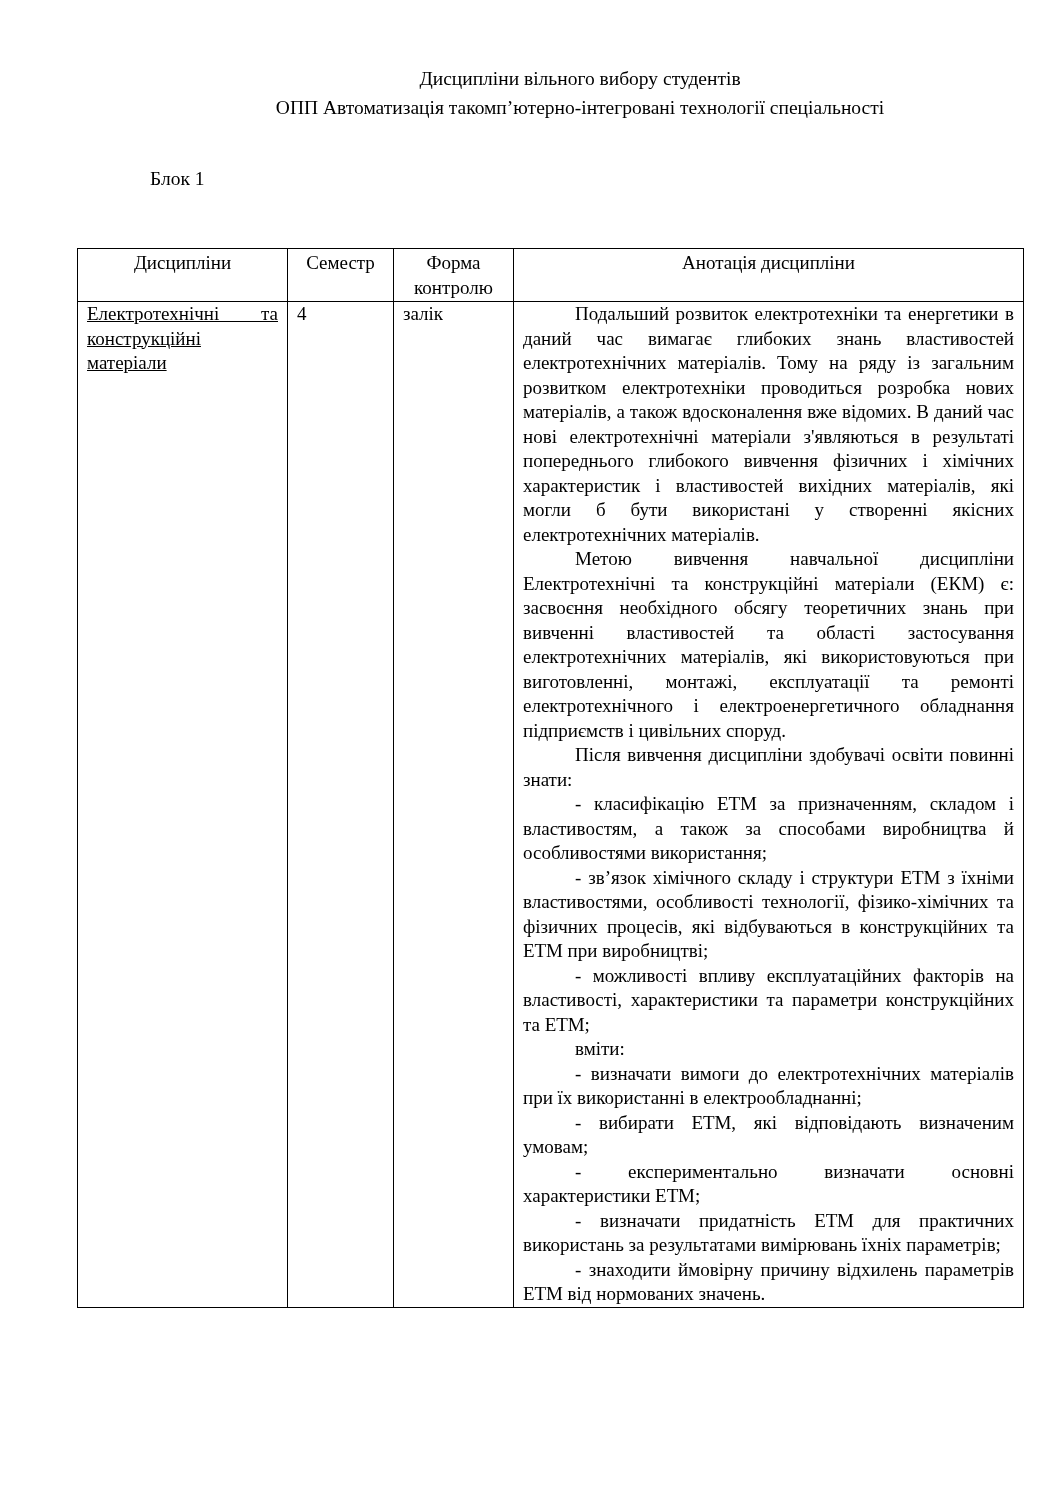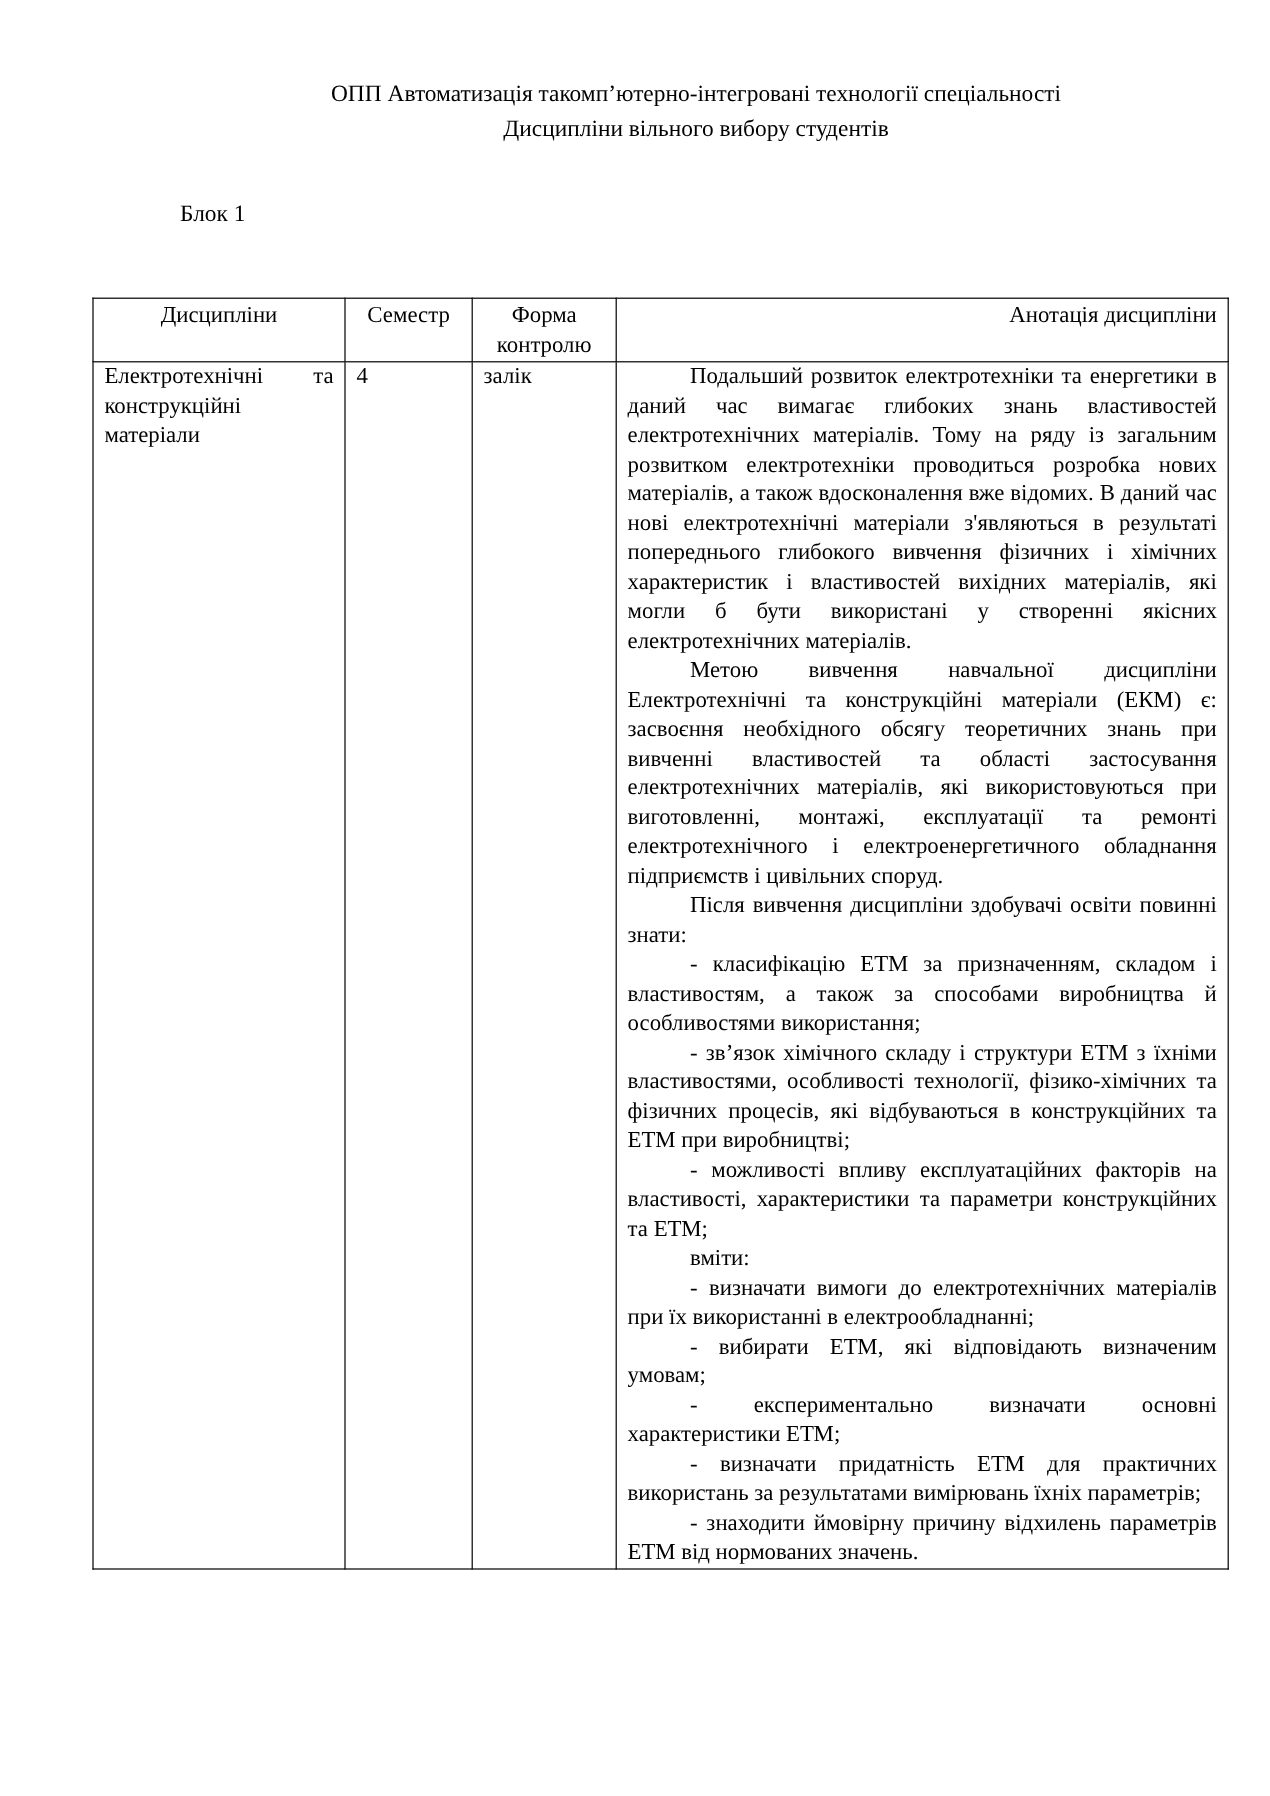--- a/index.html
+++ b/index.html
@@ -26,49 +26,49 @@
     border: 1.2px solid #000;
     vertical-align: top;
     padding: 0 9px;
     font-weight: normal;
     line-height: 24.5px;
     font-size: 19px;
   }
   th.c1 { width: 191px; text-align: center; }
   th.c2 { width: 87px; text-align: center; }
   th.c3 { width: 101px; text-align: center; }
-  th.c4 { text-align: right; }
+  th.c4 { text-align: center; }
   th { padding-top: 2px !important; padding-bottom: 1px !important; }
   td.name { text-align: left; padding-top: 2px; }
   td.sem, td.ctrl { text-align: left; padding-top: 2px; }
   td.annot { text-align: justify; padding-top: 2px; padding-bottom: 0; }
   .p { text-align: justify; text-indent: 52px; margin: 0; }
 </style>
 </head>
 <body>
 
 <div class="header">
+  <div>Дисципліни вільного вибору студентів</div>
   <div>ОПП Автоматизація такомп’ютерно-інтегровані технології спеціальності</div>
-  <div>Дисципліни вільного вибору студентів</div>
 </div>
 
 <div class="block-label">Блок 1</div>
 
 <table class="courses">
   <thead>
     <tr>
       <th class="c1">Дисципліни</th>
       <th class="c2">Семестр</th>
       <th class="c3">Форма контролю</th>
       <th class="c4">Анотація дисципліни</th>
     </tr>
   </thead>
   <tbody>
     <tr>
-      <td class="name" style="text-align:justify;">Електротехнічні та конструкційні матеріали</td>
+      <td class="name" style="text-align:justify;text-decoration:underline;">Електротехнічні та конструкційні матеріали</td>
       <td class="sem">4</td>
       <td class="ctrl">залік</td>
       <td class="annot">
         <p class="p">Подальший розвиток електротехніки та енергетики в даний час вимагає глибоких знань властивостей електротехнічних матеріалів. Тому на ряду із загальним розвитком електротехніки проводиться розробка нових матеріалів, а також вдосконалення вже відомих. В даний час нові електротехнічні матеріали з'являються в результаті попереднього глибокого вивчення фізичних і хімічних характеристик і властивостей вихідних матеріалів, які могли б бути використані у створенні якісних електротехнічних матеріалів.</p>
         <p class="p">Метою вивчення навчальної дисципліни Електротехнічні та конструкційні матеріали (ЕКМ) є: засвоєння необхідного обсягу теоретичних знань при вивченні властивостей та області застосування електротехнічних матеріалів, які використовуються при виготовленні, монтажі, експлуатації та ремонті електротехнічного і електроенергетичного обладнання підприємств і цивільних споруд.</p>
         <p class="p">Після вивчення дисципліни здобувачі освіти повинні знати:</p>
         <p class="p">- класифікацію ЕТМ за призначенням, складом і властивостям, а також за способами виробництва й особливостями використання;</p>
         <p class="p">- зв’язок хімічного складу і структури ЕТМ з їхніми властивостями, особливості технології, фізико-хімічних та фізичних процесів, які відбуваються в конструкційних та ЕТМ при виробництві;</p>
         <p class="p">- можливості впливу експлуатаційних факторів на властивості, характеристики та параметри конструкційних та ЕТМ;</p>
         <p class="p">вміти:</p>

